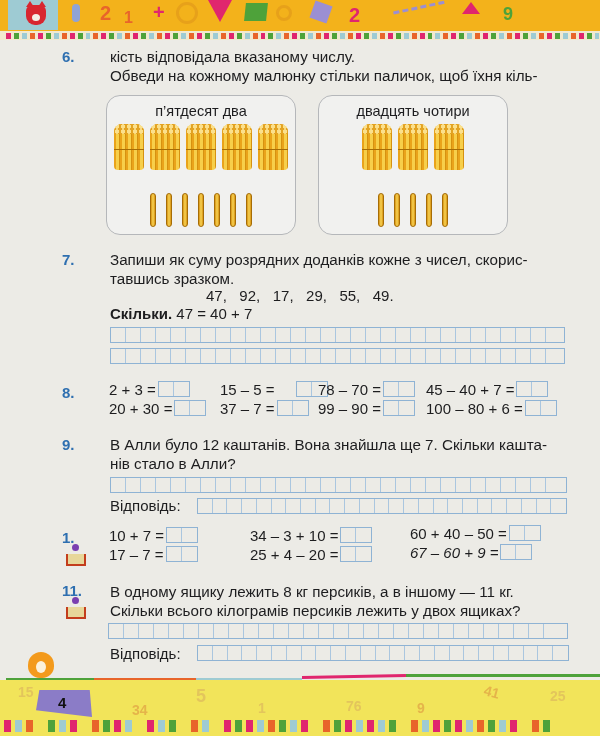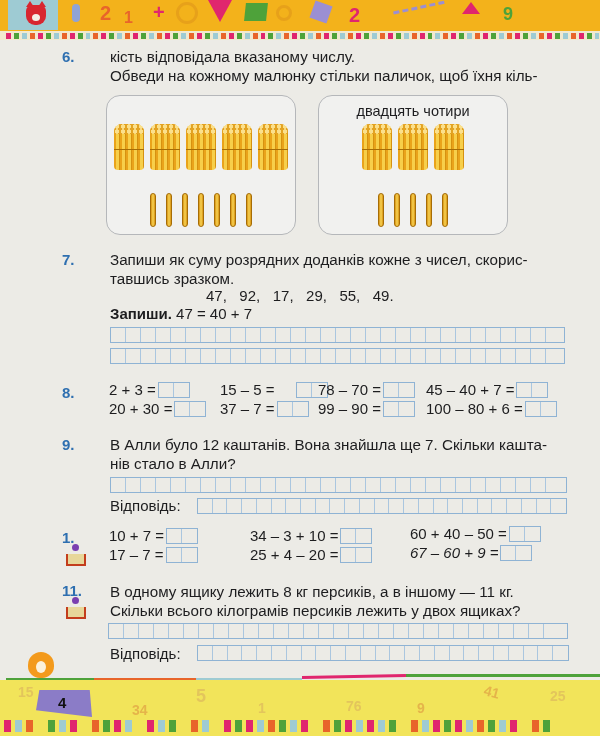--- a/index.html
+++ b/index.html
@@ -82,21 +82,21 @@
   }
 
   .grid-row {
     position: absolute; height: 16px; display: flex;
     border: 1px solid #8fb3d4;
   }
   .grid-row span {
     display: block; width: 15px; height: 100%; border-right: 1px solid #aac6df;
   }
   .grid-row span:last-child { border-right: none; }
-  .eq { position: absolute; font-size: 15px; white-space: nowrap; display: flex; align-items: center; }
+  .eq { position: absolute; font-size: 15px; white-space: nowrap; display: flex; }
   .box2 {
     display: inline-flex; margin-left: 2px; border: 1px solid #8fb3d4; height: 16px;
   }
   .box2 span { display: block; width: 15px; height: 100%; }
   .box2 span:first-child { border-right: 1px solid #aac6df; }
 
   .answer-label { position: absolute; left: 110px; font-size: 15px; }
 
   .book-icon {
     position: absolute; width: 20px; height: 16px;
@@ -242,20 +242,21 @@
   </div>
 </div>
 
 <div class="task-num" style="top:48px;">6.</div>
 <div class="task-text" style="top:47px;">
   <div>кість відповідала вказаному числу.</div>
   <div>Обведи на кожному малюнку стільки паличок, щоб їхня кіль-</div>
 </div>
 
 <div class="panel" style="left:106px;">
+  <div class="panel-label">п’ятдесят два</div>
   <div class="bundles" style="left:0px;width:188px;justify-content:center;">
     <div class="bundle"></div>
     <div class="bundle"></div>
     <div class="bundle"></div>
     <div class="bundle"></div>
     <div class="bundle"></div>
   </div>
   <div class="sticks" style="left:0;width:188px;justify-content:center;">
     <div class="stick"></div>
     <div class="stick"></div>
@@ -282,21 +283,21 @@
     <div class="stick"></div>
   </div>
 </div>
 
 <div class="task-num" style="top:251px;">7.</div>
 <div class="task-text" style="top:250px;">
   <div>Запиши як суму розрядних доданків кожне з чисел, скорис-</div>
   <div>тавшись зразком.</div>
 </div>
 <div style="position:absolute;left:206px;top:287px;font-size:15px;white-space:pre;">47,   92,   17,   29,   55,   49.</div>
-<div style="position:absolute;left:110px;top:305px;font-size:15px;white-space:pre;"><b>Запиши.</b><span> 47 = 40 + 7</span></div>
+<div style="position:absolute;left:110px;top:305px;font-size:15px;white-space:pre;"><b>Скільки.</b><span> 47 = 40 + 7</span></div>
 <div class="grid-row" style="left:110px;top:327px;width:455px;">
     <span></span>
     <span></span>
     <span></span>
     <span></span>
     <span></span>
     <span></span>
     <span></span>
     <span></span>
     <span></span>

